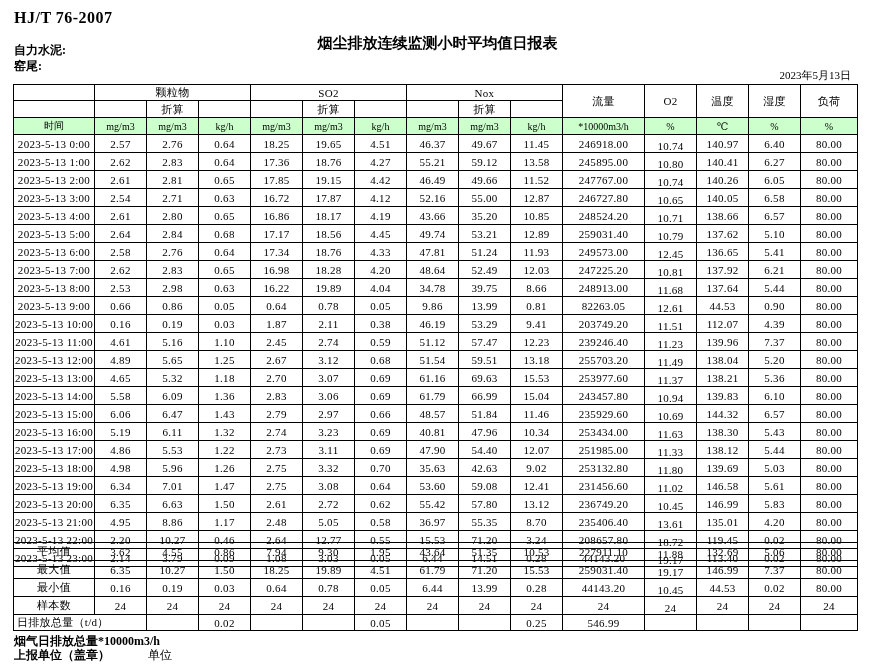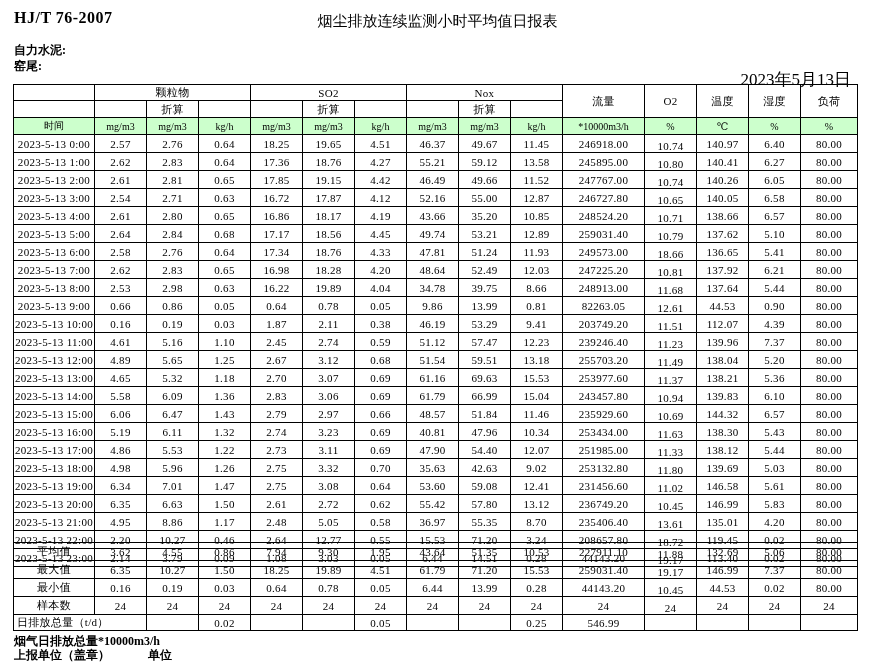--- a/index.html
+++ b/index.html
@@ -2,45 +2,45 @@
 <html><head>
 <meta charset="utf-8">
 <style>
   html,body{margin:0;padding:0;background:#ffffff;}
   body{
     width:875px;height:666px;position:relative;overflow:hidden;
     font-family:"Liberation Serif","DejaVu Serif",serif;color:#000;
   }
   .abs{position:absolute;}
   .hjt{left:14px;top:9px;font-size:16px;font-weight:bold;letter-spacing:.5px;}
-  .title{left:0;top:12px;width:875px;text-align:center;font-size:15px;font-weight:normal;}
+  .title{left:0;top:34px;width:875px;text-align:center;font-size:15px;font-weight:bold;}
   .company{left:14px;top:42px;font-size:12px;font-weight:bold;}
   .site{left:14px;top:58px;font-size:12px;font-weight:bold;}
-  .rdate{right:24px;top:68px;font-size:17px;text-align:center;}
+  .rdate{right:24px;top:68px;font-size:11px;text-align:center;}
   table{border-collapse:collapse;table-layout:fixed;border:1.5px solid #000;padding-left:10px;}
   td{
     border:1px solid #000;text-align:center;vertical-align:middle;
     font-size:11px;padding:0;overflow:hidden;white-space:nowrap;height:15px;
     letter-spacing:.3px;
   }
   .c-time{width:81px;}
   .c-num{width:52px;}
   .c-flow{width:82px;}
   .c-load{width:57px;}
   tr.grprow td{height:14px;}
   tr.subrow td{height:16px;}
   tr.units td{height:16px;font-size:10px;letter-spacing:0;}
   tr.blankrow td{height:11px;}
   td.o2cell{vertical-align:bottom;padding-top:5px;height:10px;}
   td.lbl-left{text-align:left;padding-left:3px;}
   #main-table{left:13px;top:84px;}
   #summary-table{left:13px;top:542px;}
   .footer1{left:14px;top:633px;font-size:12px;font-weight:bold;}
   .footer2{left:14px;top:647px;font-size:12px;font-weight:bold;}
-  .footer-unit{left:148px;top:647px;font-size:12px;font-weight:bold;}
+  .footer-unit{left:148px;top:647px;font-size:12px;font-weight:normal;}
 </style>
 </head>
 <body>
 
 <div class="abs hjt">HJ/T  76-2007</div>
 <div class="abs title">烟尘排放连续监测小时平均值日报表</div>
 <div class="abs company">自力水泥:</div>
 <div class="abs site">窑尾:</div>
 <div class="abs rdate">2023年5月13日</div>
 
@@ -212,21 +212,21 @@
         <td>2.58</td>
         <td>2.76</td>
         <td>0.64</td>
         <td>17.34</td>
         <td>18.76</td>
         <td>4.33</td>
         <td>47.81</td>
         <td>51.24</td>
         <td>11.93</td>
         <td>249573.00</td>
-        <td class="o2cell">18.66</td>
+        <td class="o2cell">12.45</td>
         <td>136.65</td>
         <td>5.41</td>
         <td>80.00</td>
       </tr>
       <tr>
         <td>2023-5-13 7:00</td>
         <td>2.62</td>
         <td>2.83</td>
         <td>0.65</td>
         <td>16.98</td>

